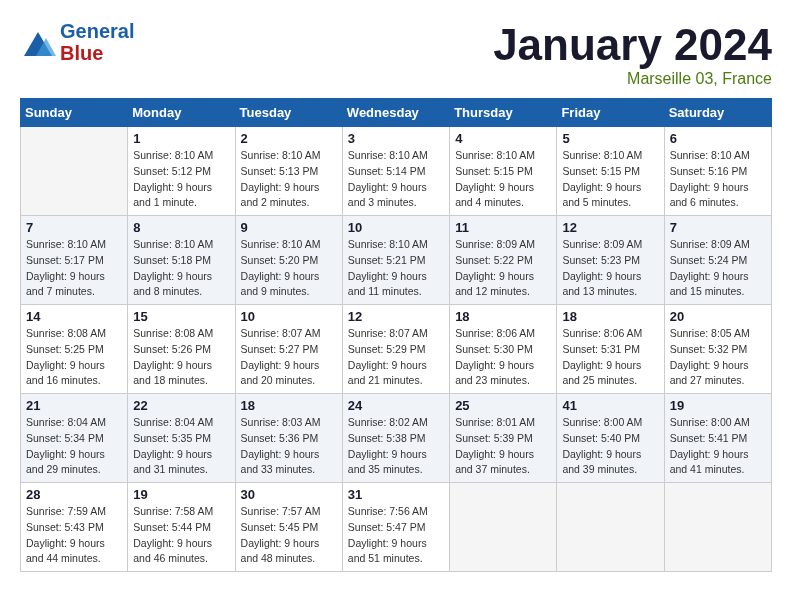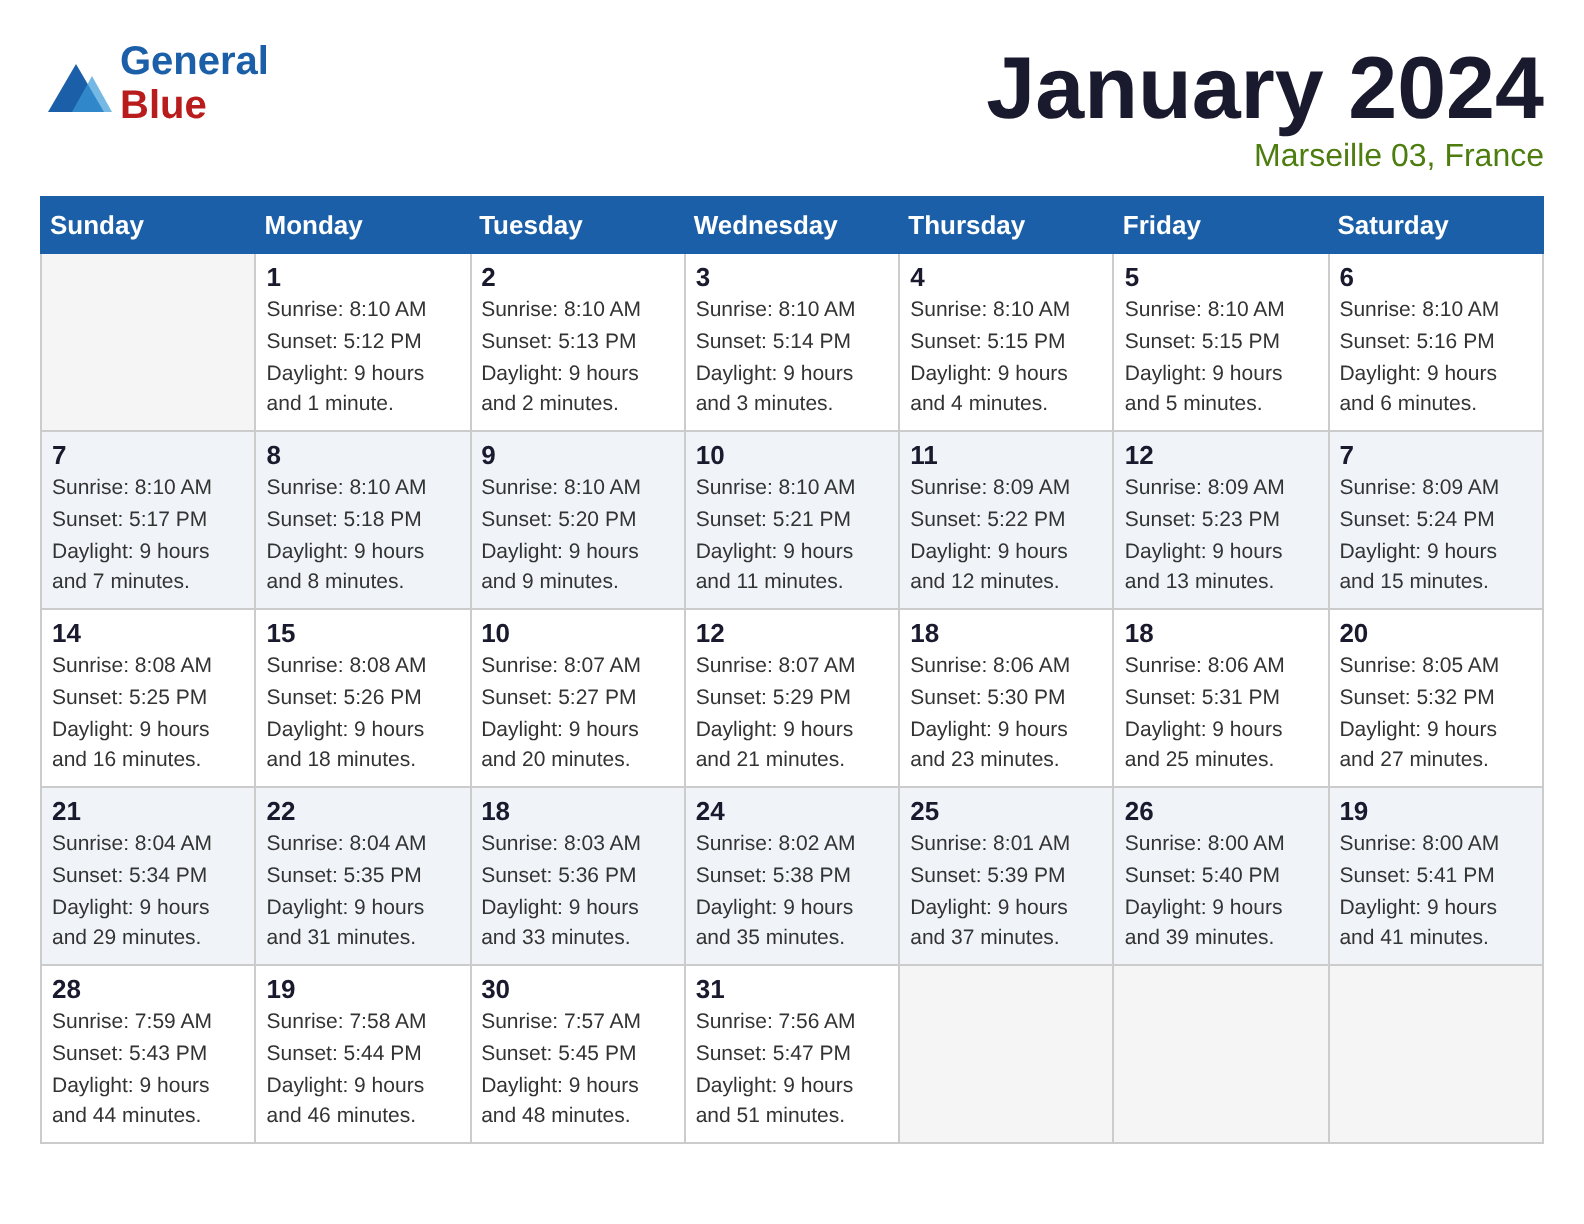--- a/index.html
+++ b/index.html
@@ -226,21 +226,21 @@
         </td>
         <td>
           <span class="day-number">24</span>
           <div class="day-info">Sunrise: 8:02 AM<br>Sunset: 5:38 PM<br>Daylight: 9 hours and 35 minutes.</div>
         </td>
         <td>
           <span class="day-number">25</span>
           <div class="day-info">Sunrise: 8:01 AM<br>Sunset: 5:39 PM<br>Daylight: 9 hours and 37 minutes.</div>
         </td>
         <td>
-          <span class="day-number">26</span>
+          <span class="day-number">41</span>
           <div class="day-info">Sunrise: 8:00 AM<br>Sunset: 5:40 PM<br>Daylight: 9 hours and 39 minutes.</div>
         </td>
         <td>
           <span class="day-number">19</span>
           <div class="day-info">Sunrise: 8:00 AM<br>Sunset: 5:41 PM<br>Daylight: 9 hours and 41 minutes.</div>
         </td>
       </tr>
       <tr>
         <td>
           <span class="day-number">28</span>

